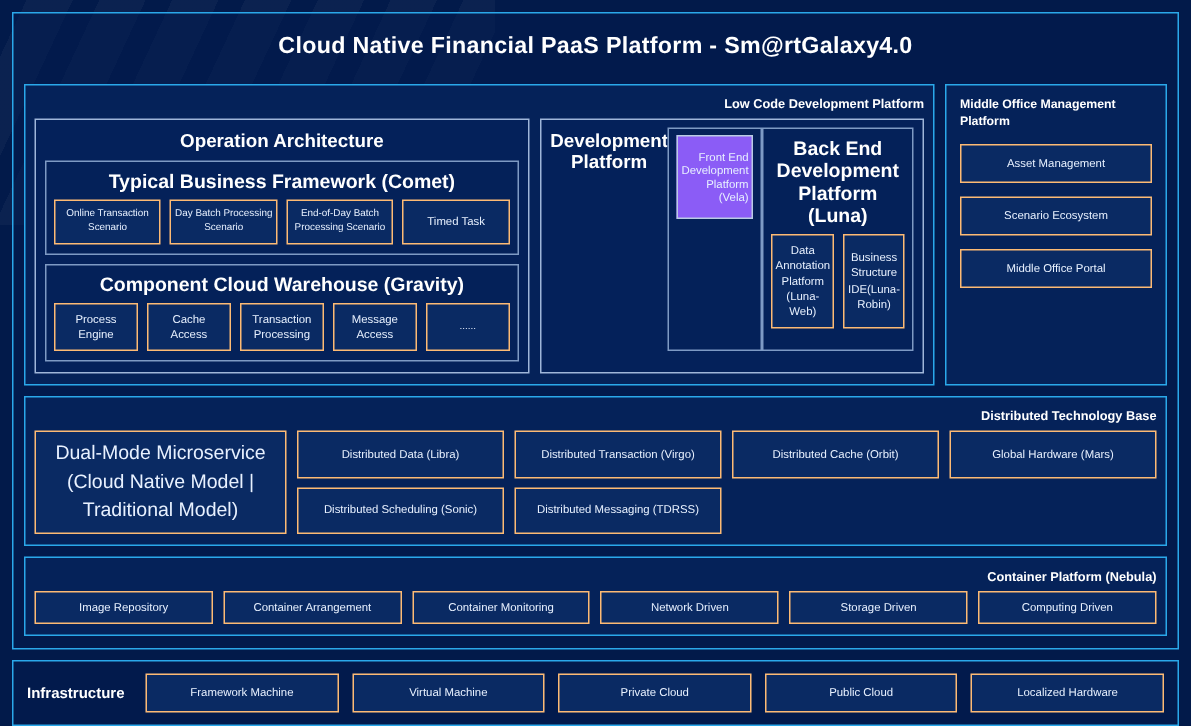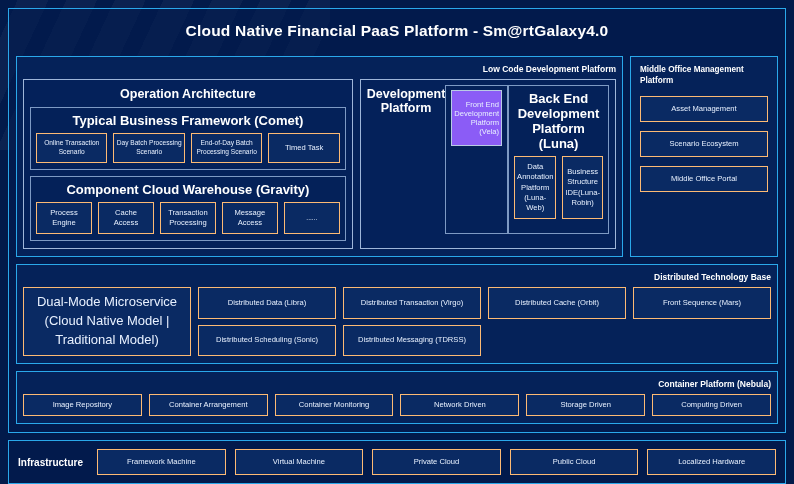--- a/index.html
+++ b/index.html
@@ -325,21 +325,21 @@
           <div class="cell">
               <span>Distributed Data (Libra)</span>
             </div>
           <div class="cell">
               <span>Distributed Transaction (Virgo)</span>
             </div>
           <div class="cell">
               <span>Distributed Cache (Orbit)</span>
             </div>
           <div class="cell">
-              <span>Front Sequence (Mars)</span>
+              <span>Global Hardware (Mars)</span>
             </div>
           <div class="cell">
               <span>Distributed Scheduling (Sonic)</span>
             </div>
           <div class="cell">
               <span>Distributed Messaging (TDRSS)</span>
             </div>
         </div>
       </div>
     </div>

